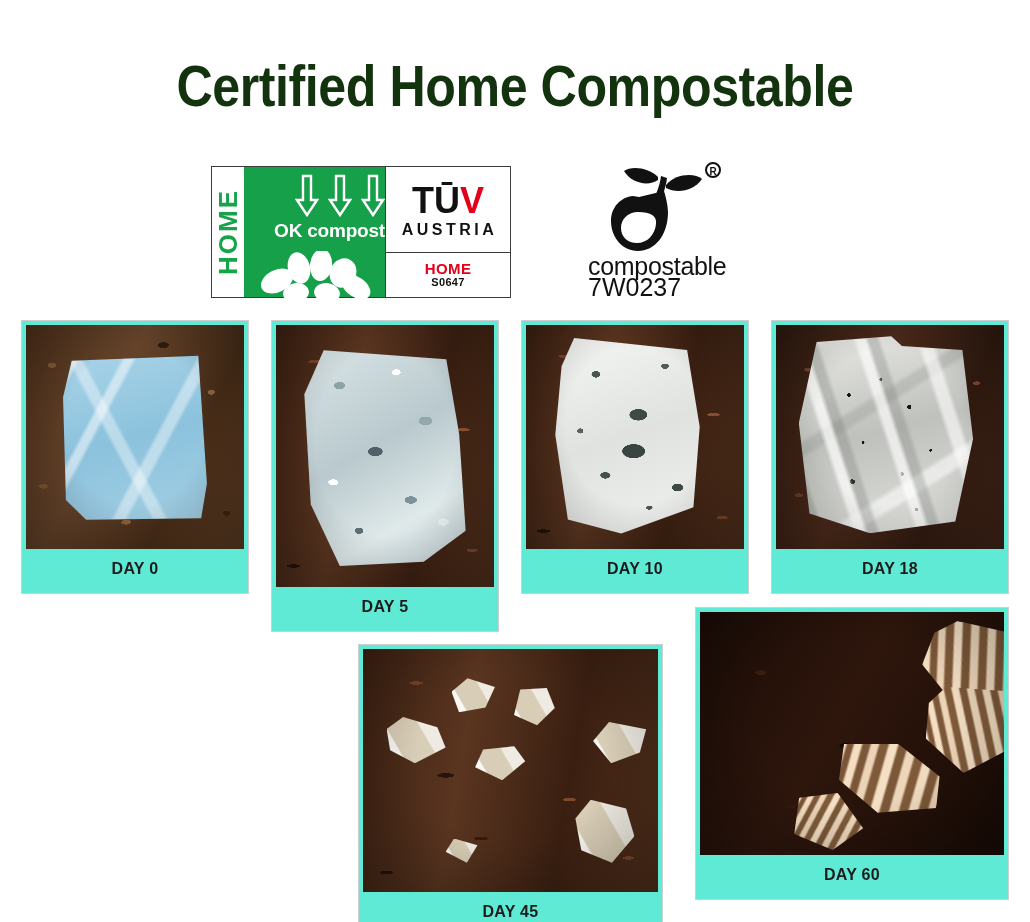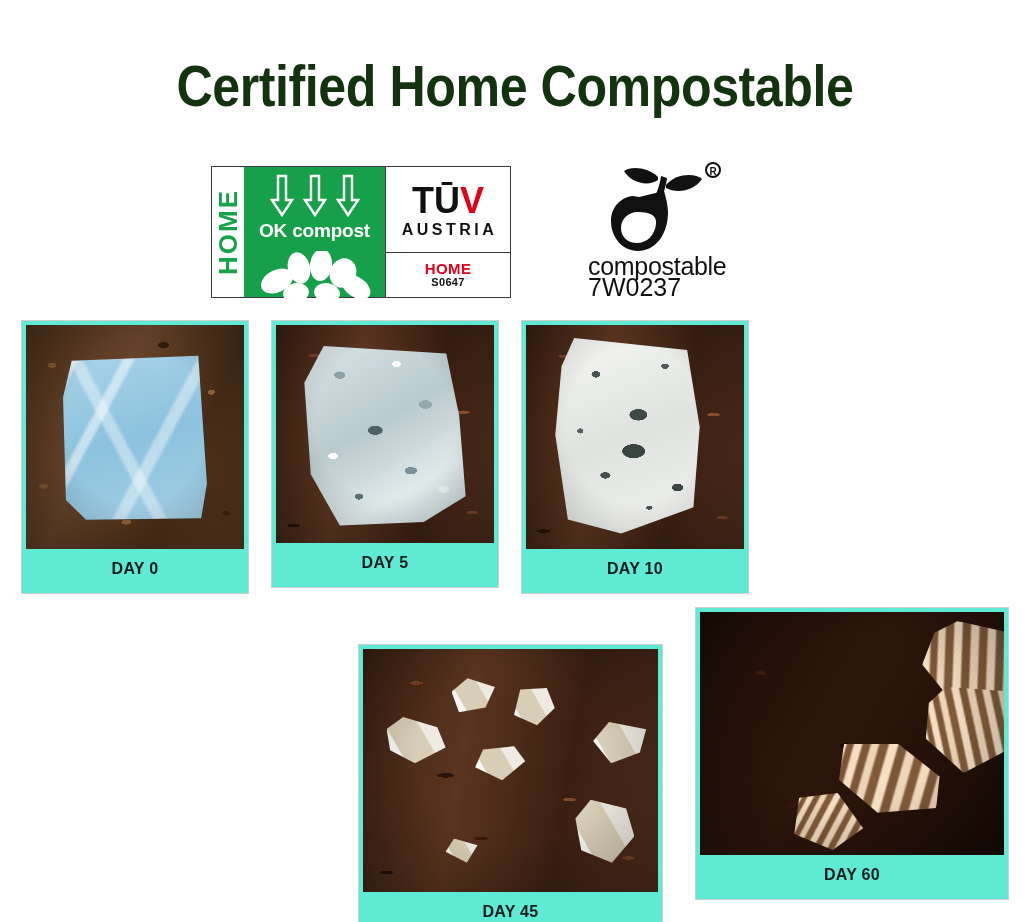--- a/index.html
+++ b/index.html
@@ -82,21 +82,21 @@
     letter-spacing: 2px;
     white-space: nowrap;
     font-family: "Liberation Sans", sans-serif;
   }
   .okc-green {
     flex: 1;
     background: #17a04a;
     position: relative;
     display: flex;
     flex-direction: column;
-    align-items: center;
+    align-items: flex-end;
   }
   .okc-arrows {
     margin-top: 7px;
     display: flex;
     gap: 9px;
   }
   .okc-arrow { display: block; }
   .okc-label {
     margin-top: 2px;
     color: #ffffff;
@@ -468,38 +468,46 @@
 
   <div class="card" style="left:21px; top:320px; width:228px; height:274px;">
     <div class="photo">
       <div class="soil soil-brown"></div>
       <div class="film film-blue"></div>
       <div class="vignette"></div>
     </div>
     <div class="caption">DAY 0</div>
   </div>
 
-  <div class="card" style="left:271px; top:320px; width:228px; height:268px;text-align:center;">
+  <div class="card" style="left:271px; top:320px; width:228px; height:312px;text-align:center;">
     <div class="photo">
       <div class="soil soil-chips"></div>
       <div class="film film-pale"></div>
       <div class="vignette"></div>
     </div>
     <div class="caption">DAY 5</div>
   </div>
 
   <div class="card" style="left:521px; top:320px; width:228px; height:274px;">
     <div class="photo">
       <div class="soil soil-chips"></div>
       <div class="film film-white-spotted"></div>
       <div class="vignette"></div>
     </div>
     <div class="caption">DAY 10</div>
   </div>
 
+  <div class="card" style="left:771px; top:320px; width:238px; height:274px;">
+    <div class="photo">
+      <div class="soil soil-dark"></div>
+      <div class="film film-crumpled"></div>
+      <div class="vignette"></div>
+    </div>
+    <div class="caption">DAY 18</div>
+  </div>
 
 
   <div class="card" style="left:358px; top:607px; width:305px; height:293px;margin-top:37px;">
     <div class="photo">
       <div class="soil soil-chips"></div>
       <div class="fleck" style="left:8%; top:28%; width:20%; height:19%; clip-path: polygon(28% 0%, 86% 22%, 100% 66%, 48% 100%, 6% 72%, 0% 26%);"></div>
       <div class="fleck" style="left:30%; top:12%; width:16%; height:14%; clip-path: polygon(34% 0%, 92% 26%, 72% 86%, 16% 100%, 0% 40%);"></div>
       <div class="fleck" style="left:50%; top:16%; width:15%; height:16%; clip-path: polygon(22% 4%, 82% 0%, 100% 52%, 60% 96%, 8% 70%);"></div>
       <div class="fleck" style="left:38%; top:40%; width:17%; height:14%; clip-path: polygon(16% 10%, 78% 0%, 100% 44%, 54% 100%, 0% 62%);"></div>
       <div class="fleck" style="left:78%; top:30%; width:18%; height:17%; clip-path: polygon(30% 0%, 100% 18%, 88% 74%, 34% 100%, 0% 46%);"></div>

